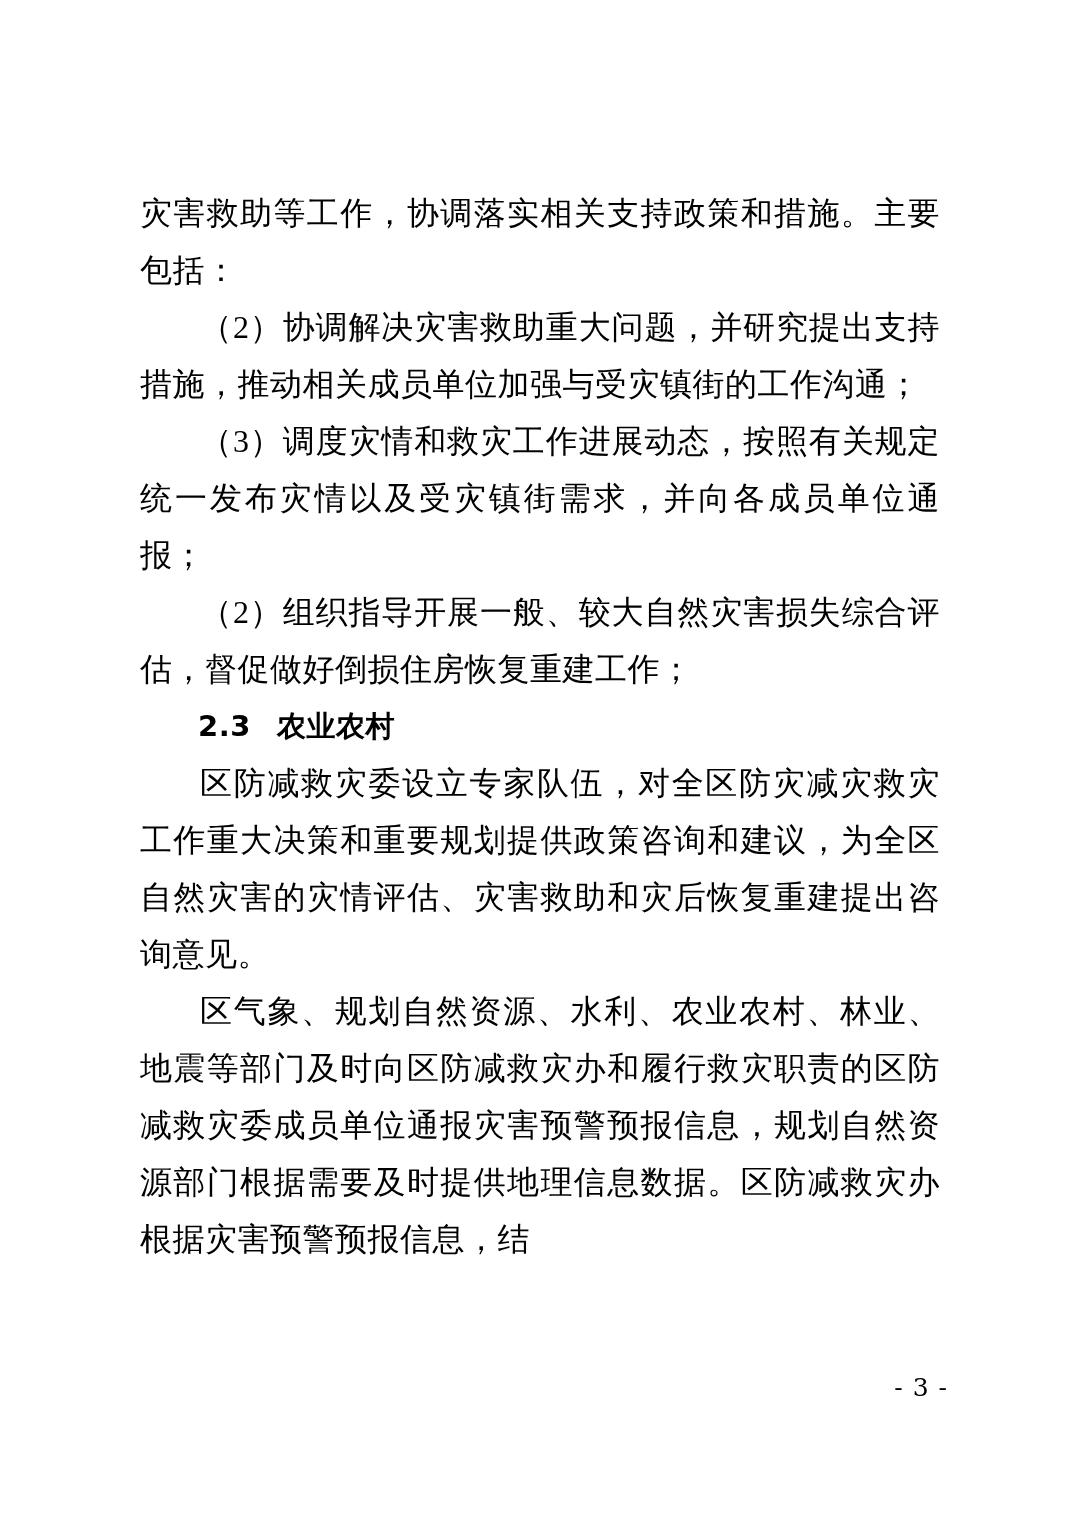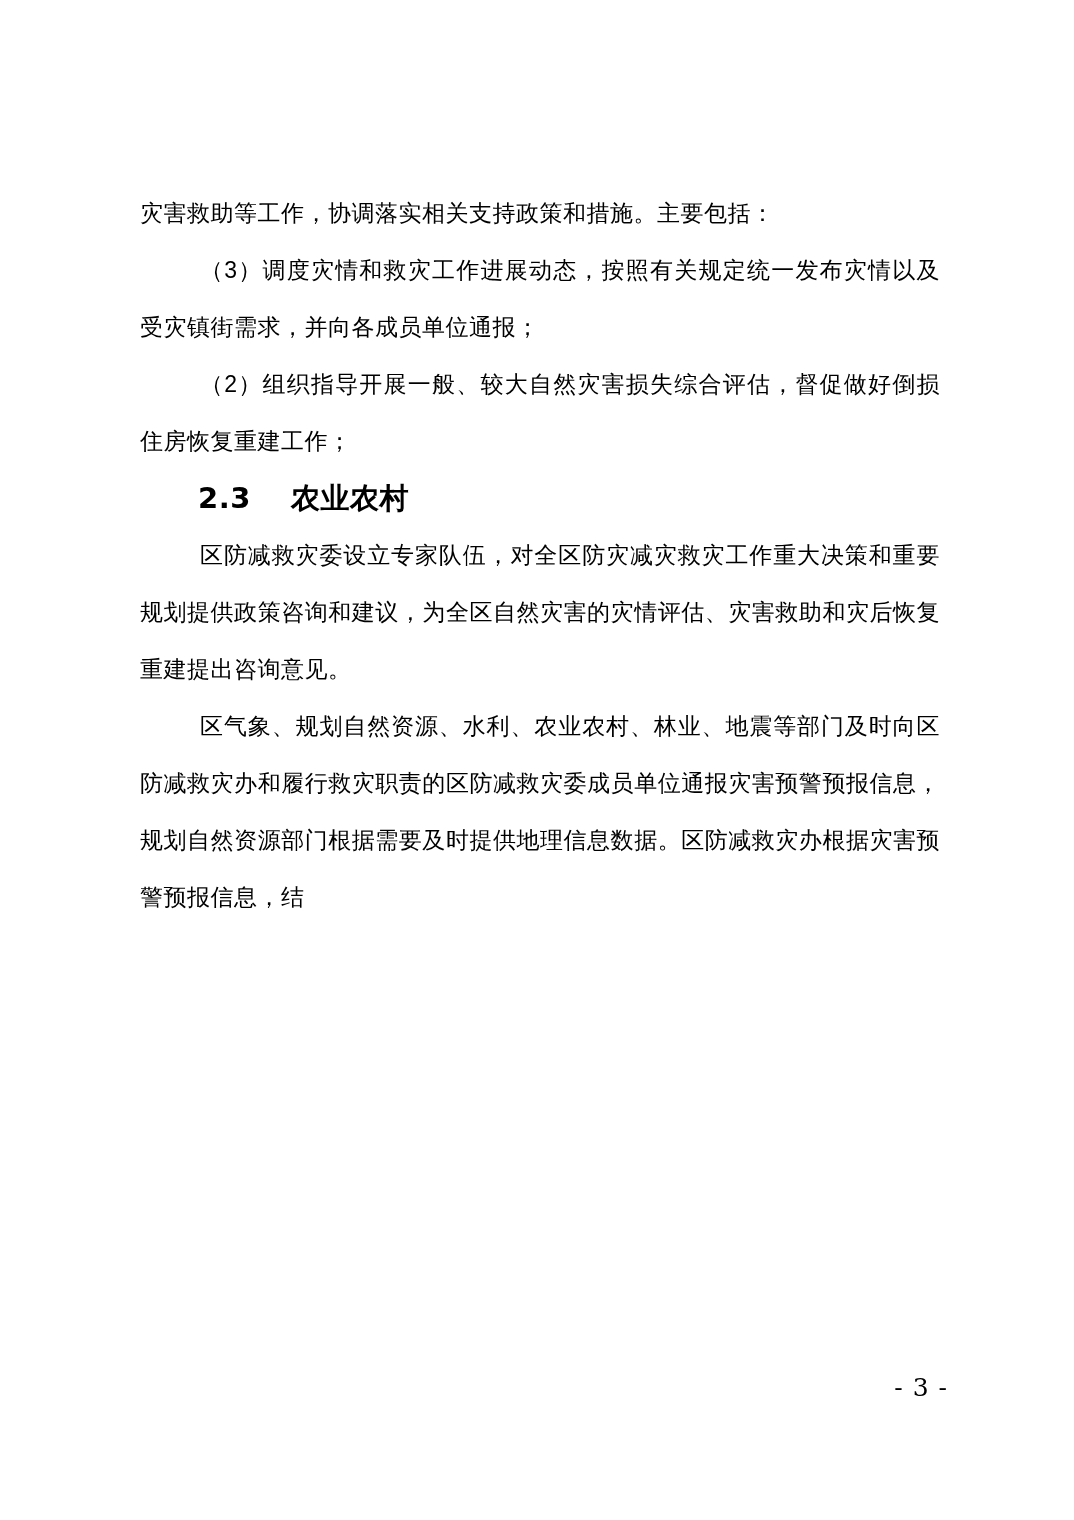--- a/index.html
+++ b/index.html
@@ -19,62 +19,63 @@
     box-sizing: border-box;
     overflow: hidden;
   }
   .content {
     position: absolute;
     left: 140px;
     top: 185px;
     width: 800px;
   }
   .para {
-    font-size: 23px;
+    font-size: 32px;
     line-height: 57px;
     letter-spacing: 0.5px;
     text-align: justify;
     text-justify: inter-ideograph;
     margin: 0;
-    font-family: Liberation Sans, sans-serif;
+    font-family: Liberation Serif, serif;
   }
   .indent {
     text-indent: 60px;
   }
   .heading {
     font-size: 29px;
     line-height: 57px;
     font-weight: bold;
     margin: 0;
     text-indent: 58px;
     font-family: "DejaVu Sans", "Liberation Sans", sans-serif;
     letter-spacing: 0.5px;
   }
   .heading .num {
-    margin-right: 40px;
+    margin-right: 26px;
   }
   .page-number {
     position: absolute;
     right: 126px;
     bottom: 118px;
     font-size: 25px;
     font-family: "DejaVu Serif", "Liberation Serif", serif;
     letter-spacing: 1px;
   }
 </style>
 </head>
 <body>
 
 <div class="page">
 
   <div class="content">
 
     <p class="para">灾害救助等工作，协调落实相关支持政策和措施。主要包括：</p>
 
 
+    <p class="para indent">（2）协调解决灾害救助重大问题，并研究提出支持措施，推动相关成员单位加强与受灾镇街的工作沟通；</p>
 
     <p class="para indent">（3）调度灾情和救灾工作进展动态，按照有关规定统一发布灾情以及受灾镇街需求，并向各成员单位通报；</p>
 
     <p class="para indent">（2）组织指导开展一般、较大自然灾害损失综合评估，督促做好倒损住房恢复重建工作；</p>
 
 
     <p class="heading"><span class="num">2.3</span><span>农业农村</span></p>
 
     <p class="para indent">区防减救灾委设立专家队伍，对全区防灾减灾救灾工作重大决策和重要规划提供政策咨询和建议，为全区自然灾害的灾情评估、灾害救助和灾后恢复重建提出咨询意见。</p>
 

